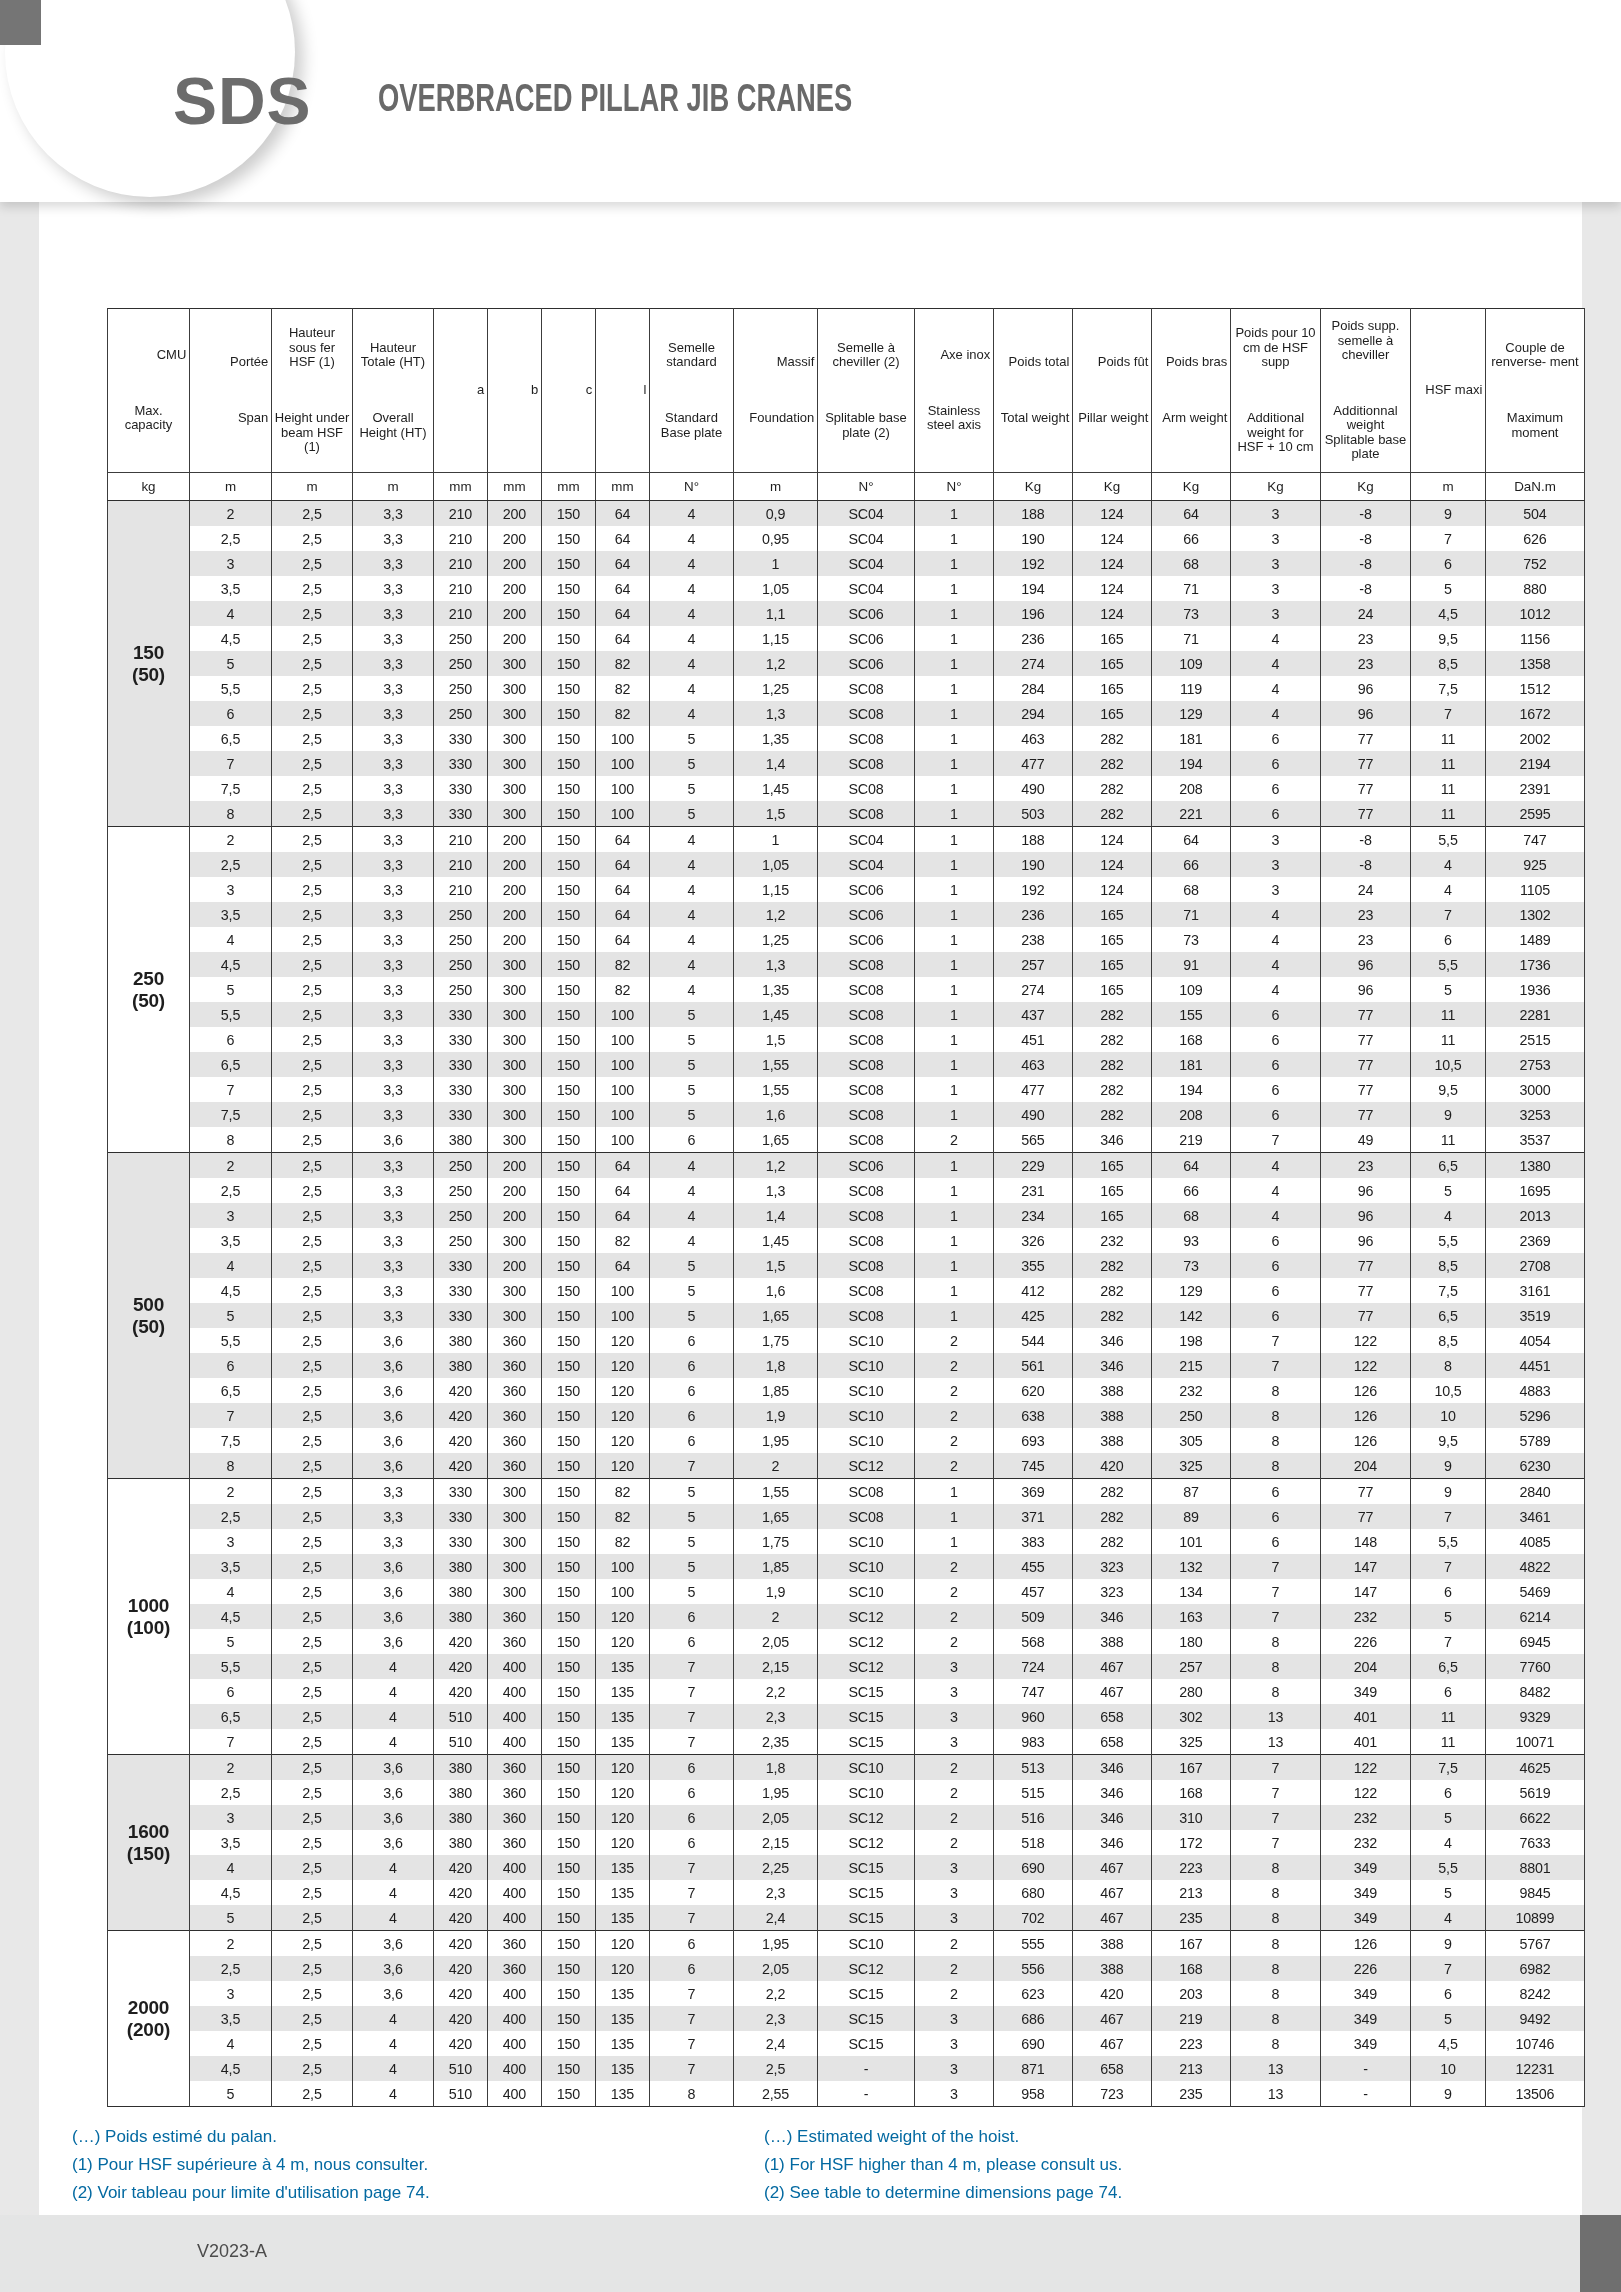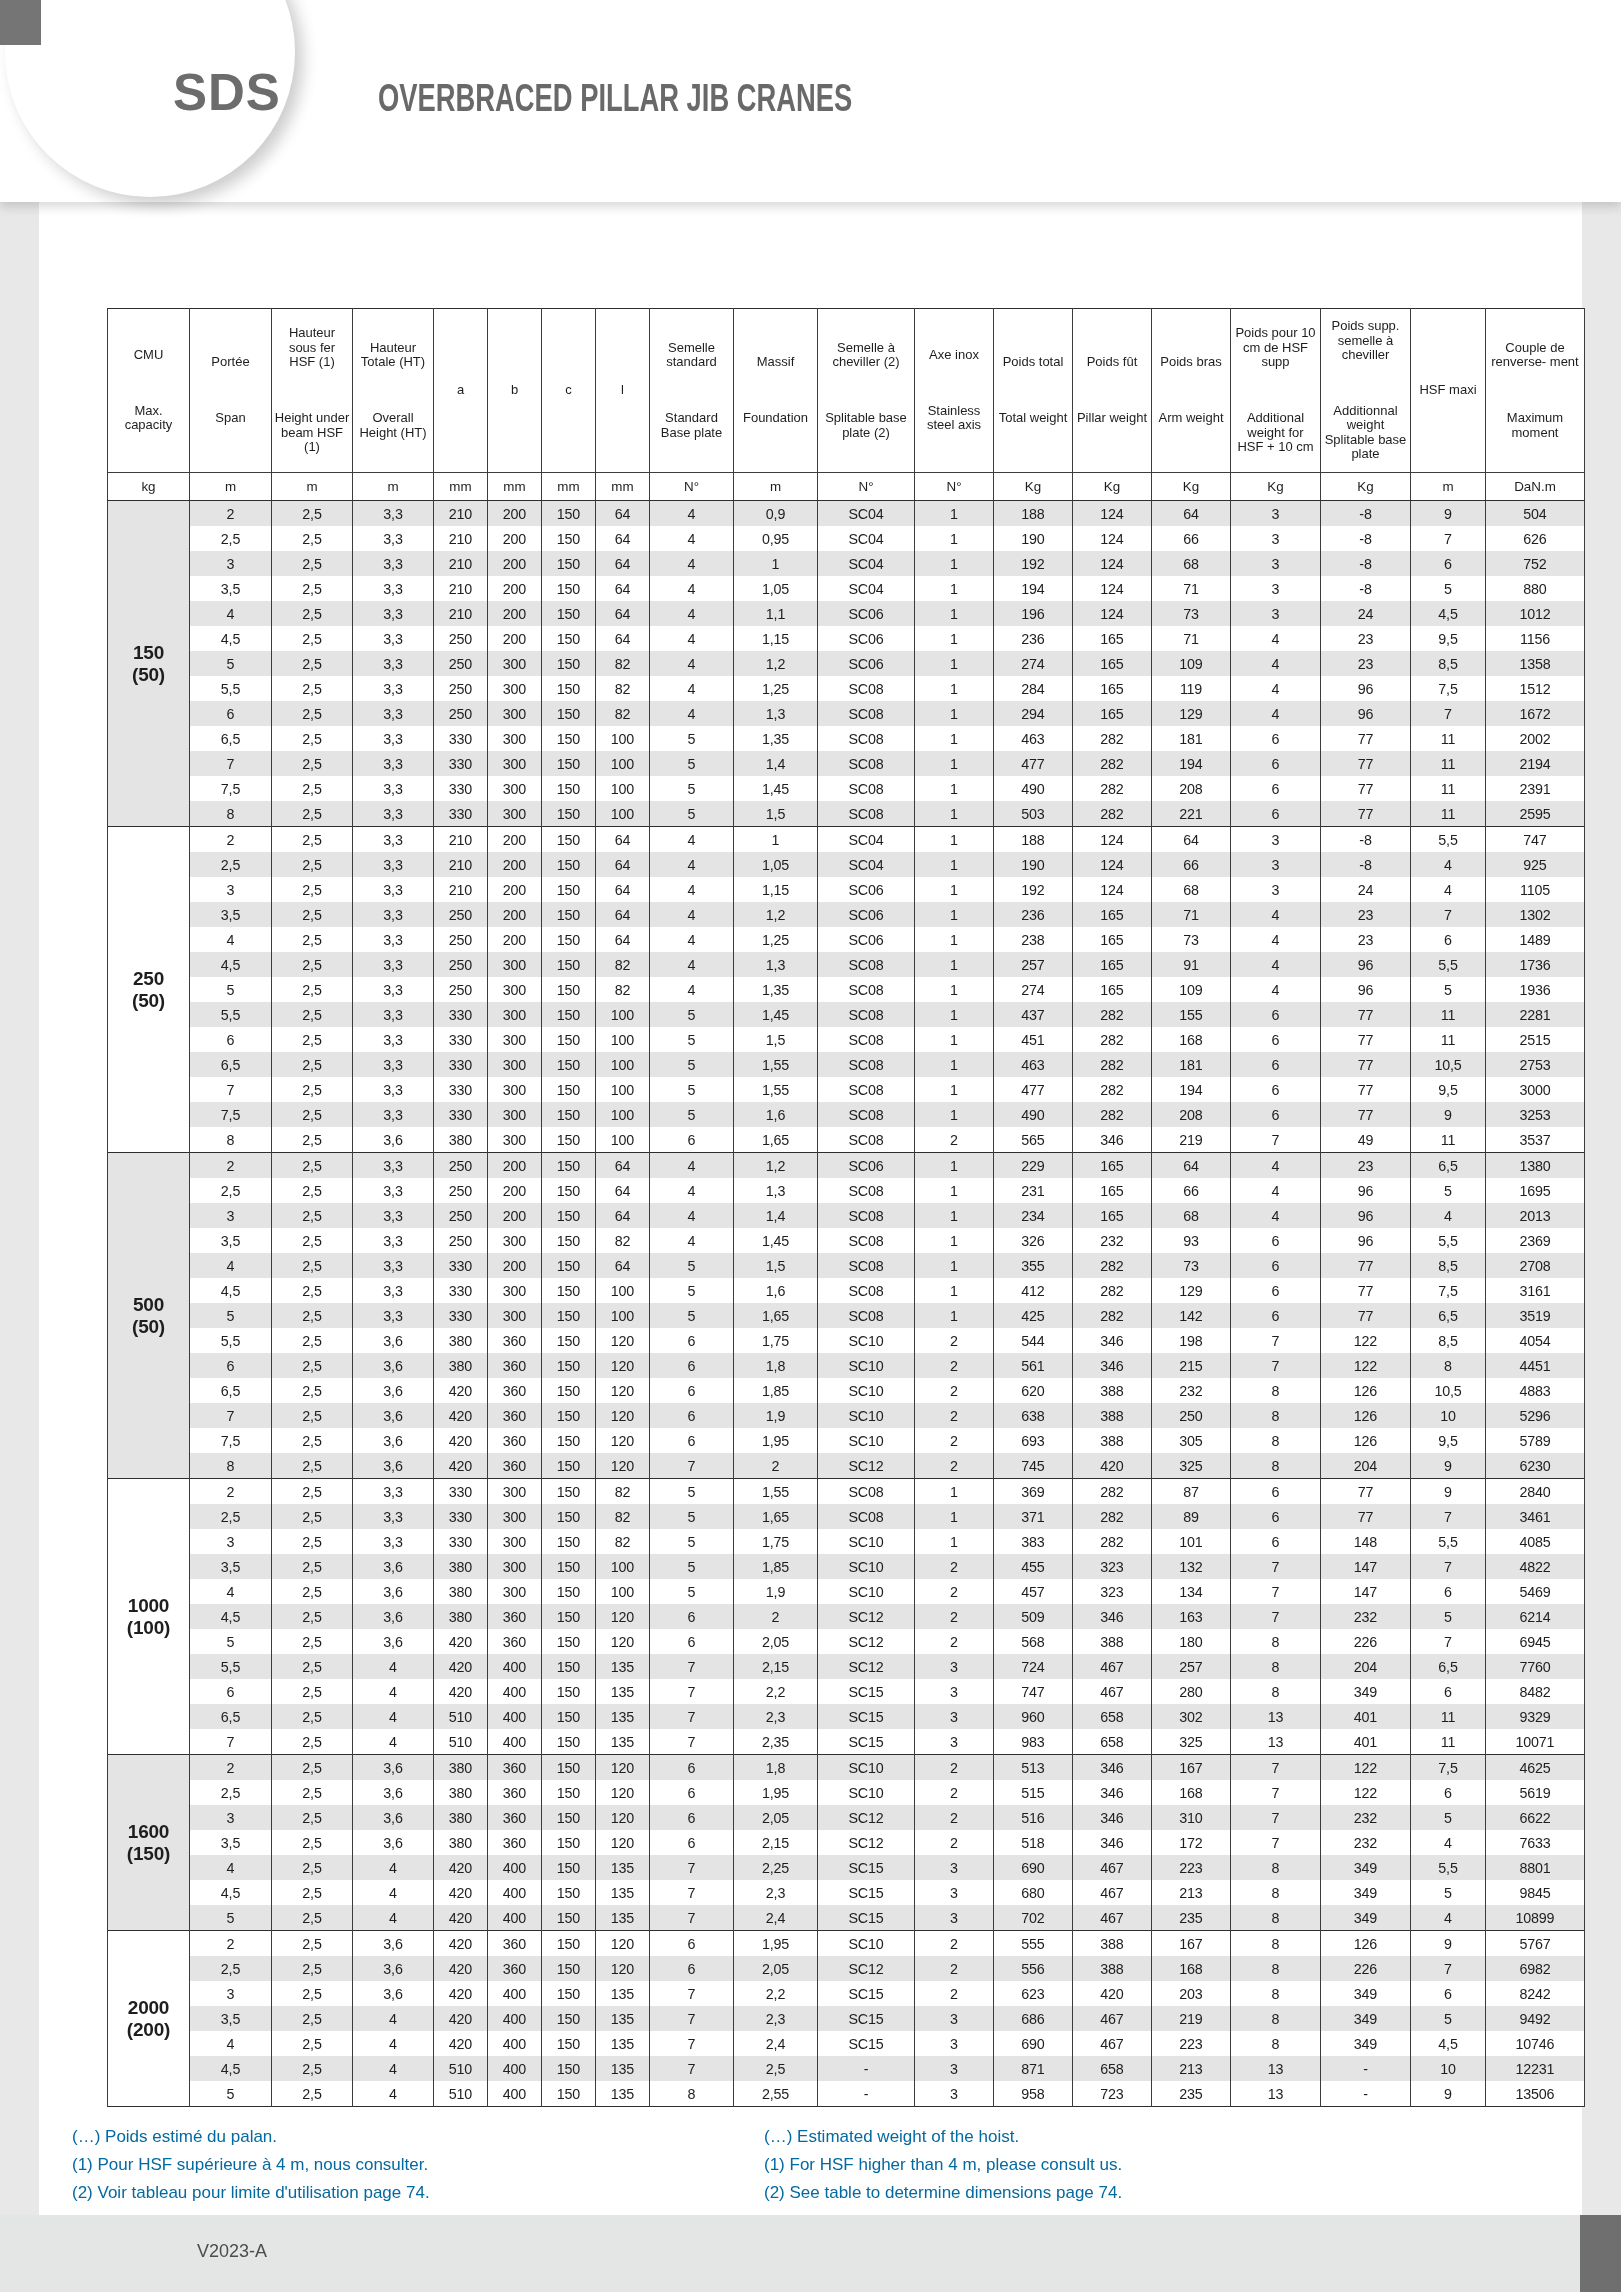--- a/index.html
+++ b/index.html
@@ -5,21 +5,21 @@
   html,body { margin:0; padding:0; }
   .page {
     position:relative; width:1621px; height:2293px; background:#ffffff;
     font-family:"Liberation Sans", sans-serif; overflow:hidden; color:#222;
   }
   
   .header-band { position:absolute; left:0; top:0; width:1621px; height:202px;
     background:#fff; box-shadow:0 4.5px 9.9px rgba(0,0,0,.15); z-index:2; }
   .logo-circle { position:absolute; left:5.4px; top:-93px; width:290px; height:290px;
     border-radius:50%; background:#fff; box-shadow:8px 7.2px 16px rgba(0,0,0,.20); z-index:3; }
-  .logo-text { position:absolute; left:173px; top:63px; font-size:51px; font-weight:bold;
+  .logo-text { position:absolute; left:173px; top:63px; font-size:66px; font-weight:bold;
     color:#6c6c6c; letter-spacing:0.9px; z-index:4; }
   .corner-sq { position:absolute; left:0; top:0; width:41px; height:45px; background:#757575; z-index:5; }
   .page-title { position:absolute; left:378px; top:77px; font-size:38px; font-weight:bold;
     color:#696969; white-space:nowrap; transform:scaleX(.72); transform-origin:left top; z-index:3; }
   
   .strip-left  { position:absolute; left:0; top:202px; width:39px; height:2013px; background:#e8e8e8; }
   .strip-right { position:absolute; left:1582px; top:202px; width:39px; height:2013px; background:#e8e8e8; }
   .bottom-band { position:absolute; left:0; top:2215px; width:1621px; height:78px; background:#e4e5e5; }
   .bottom-sq   { position:absolute; left:1580px; top:2215px; width:41px; height:78px; background:#6f6f6f; }
   .version { position:absolute; left:161px; top:2241px; font-size:18px; color:#4c4c4c;margin-left:36px; }
@@ -27,21 +27,21 @@
   .footnotes { position:absolute; top:2123px; font-size:17px; color:#0369a1; line-height:28px; }
   .fn-fr { left:72px; }
   .fn-en { left:764px; }
   
   table.spec { position:absolute; left:107px; top:308px; border-collapse:collapse;
     table-layout:fixed; background:#fff; border:1.8px solid #2e2e2e; }
   .spec th, .spec td { border-left:0.9px solid #3c3c3c; border-right:0.9px solid #3c3c3c;
     padding:0; text-align:center; vertical-align:middle; color:#1e1e1e; overflow:hidden; }
   .spec thead th { height:163px; border-bottom:0.9px solid #3c3c3c; font-weight:normal;
     font-size:13px; line-height:1.12; }
-  .hdr { display:flex; flex-direction:column; justify-content:center; gap:41px; padding:1.8px 2.7px; }
+  .hdr { display:flex; flex-direction:column; justify-content:center; gap:41px; padding:1.8px 2.7px;align-items:flex-end; }
   .spec tr.units td { height:27px; font-size:13.4px; border-bottom:1.8px solid #2e2e2e; }
   .spec tbody td { height:25px; font-size:14.3px; letter-spacing:-0.2px; }
   .spec tbody tr.stripe td { background:#e4e4e4; }
   .spec tbody tr.gstart td { border-top:1.8px solid #2e2e2e; }
   .spec tbody td.group-cell { background:#fff; font-weight:bold; font-size:19px; line-height:1.12; }
 </style>
 </head>
 <body>
 
 <div class="page">

